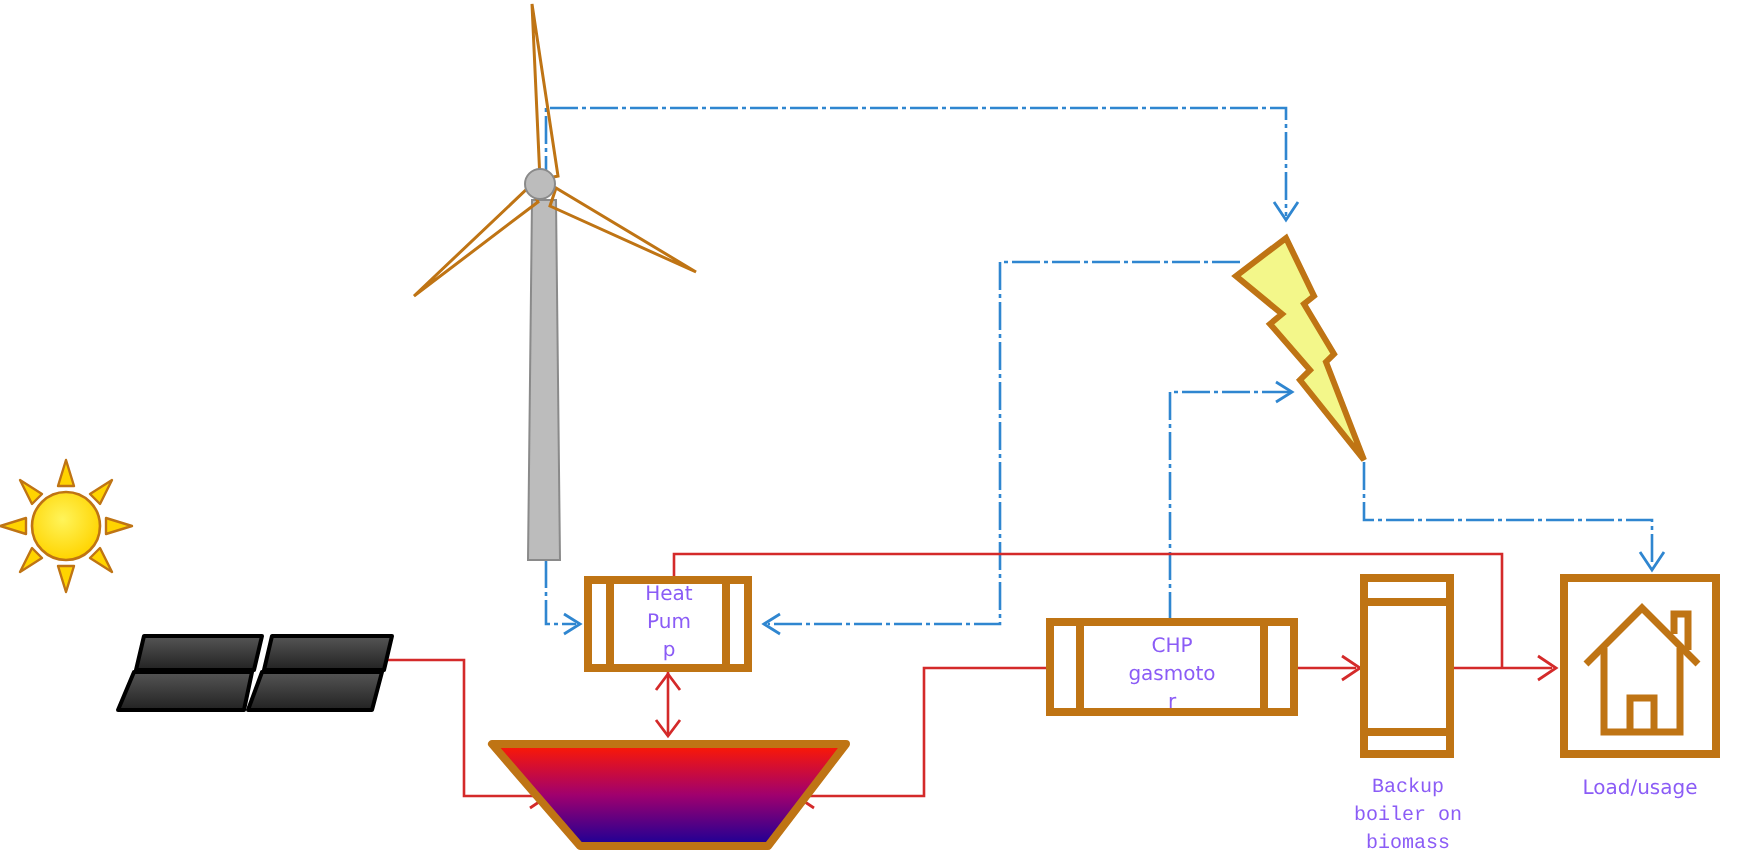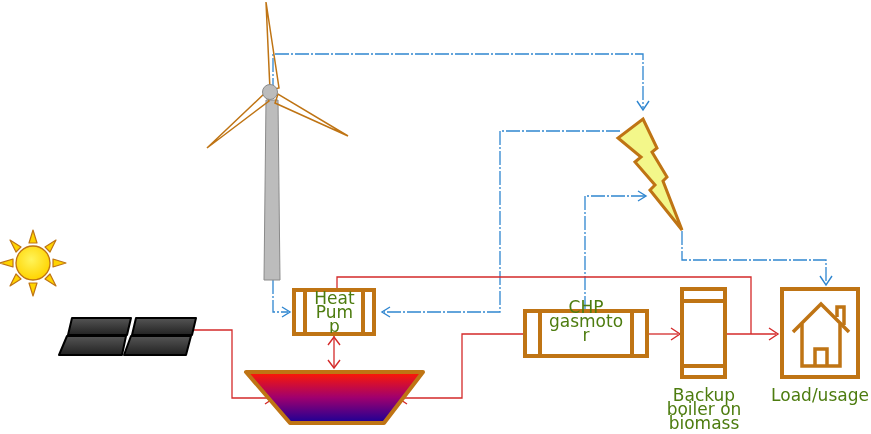--- a/index.html
+++ b/index.html
@@ -1,18 +1,18 @@
 <!DOCTYPE html>
 <html><head>
 <meta charset="utf-8">
 <style>
   html, body { margin: 0; padding: 0; background: #ffffff; }
   body { width: 871px; height: 434px; overflow: hidden; position: relative; font-family: "DejaVu Sans", sans-serif; }
   #diagram { position: absolute; left: 0; top: 0; }
-  .lbl { position: absolute; color: #4d7c0f; font-family: "DejaVu Sans", sans-serif; font-size: 17px; line-height: 14px; text-align: center; white-space: pre-line; }
+  .lbl { position: absolute; color: #8b5cf6; font-family: "DejaVu Sans", sans-serif; font-size: 10px; line-height: 14px; text-align: center; white-space: pre-line; }
   .box-lbl { overflow: hidden; }
 </style>
 </head>
 <body>
 
 <svg id="diagram" width="871" height="434" viewBox="0 0 871 434" xmlns="http://www.w3.org/2000/svg">
   <defs>
     <linearGradient id="tankGrad" x1="0" y1="0" x2="0" y2="1">
       <stop offset="0" stop-color="#ff1a00"></stop>
       <stop offset="0.5" stop-color="#a0006e"></stop>
@@ -123,19 +123,19 @@
       <polyline points="802,324 802,366 840,366 840,324"></polyline>
       <polyline points="837,317 837,307 844,307 844,325"></polyline>
       <polyline points="815,366 815,349 827,349 827,366"></polyline>
     </g>
   </g>
 </svg>
 
 <div class="lbl box-lbl" style="left:306px; top:291px; width:57px; height:42px;">Heat
 Pum
 p</div>
-<div class="lbl box-lbl" style="left:541px; top:300px; width:90px; height:43px;text-align:center;">CHP
+<div class="lbl box-lbl" style="left:541px; top:317px; width:90px; height:43px;text-align:center;">CHP
 gasmoto
 r</div>
-<div class="lbl" style="left:663px; top:388px; width:82px;">Backup
+<div class="lbl" style="left:663px; top:388px; width:82px;font-family:Liberation Mono, monospace;">Backup
 boiler on
 biomass</div>
 <div class="lbl" style="left:770px; top:388px; width:100px;">Load/usage</div>
 
 </body></html>

